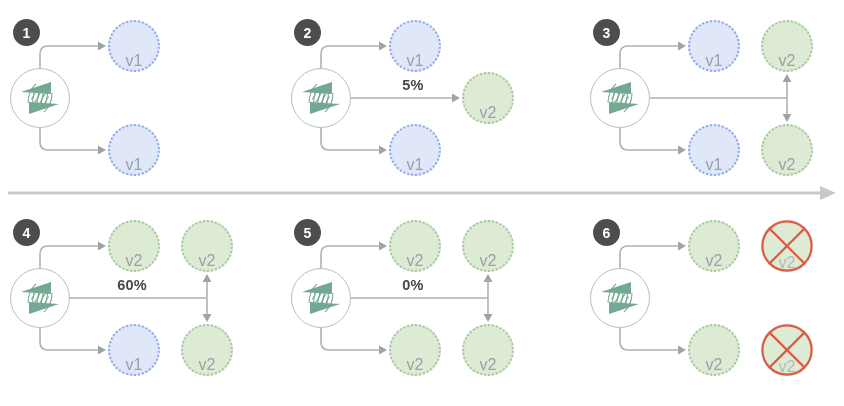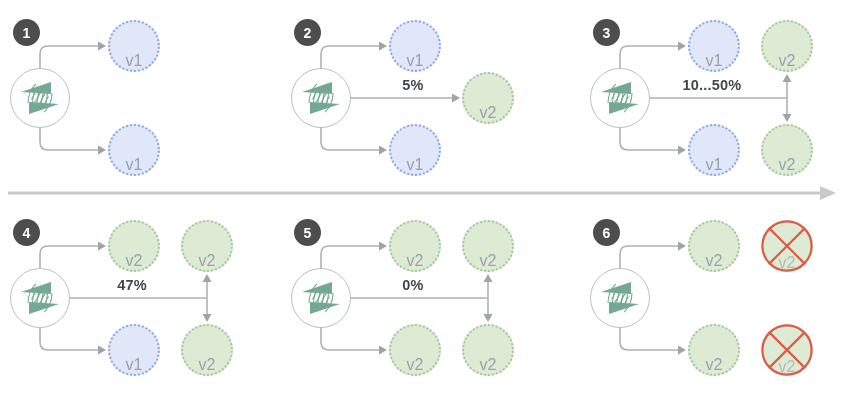--- a/index.html
+++ b/index.html
@@ -167,21 +167,20 @@
             <path d="M16,17 A9,9 0 0 1 13.4,23.4"></path>
               <path d="M20.5,17 A13.5,13.5 0 0 1 16.5,26.5"></path>
             <path d="M25,17 A18,18 0 0 1 19.7,29.7"></path>
               <path d="M29.5,17 A22.5,22.5 0 0 1 22.9,32.9"></path>
             <path d="M34,17 A27,27 0 0 1 26.1,36.1"></path>
           </g>
           <polygon points="3,16 33,6 33,18" fill="#74a892"></polygon>
         </g>
       </svg>
     </div>
-    <div class="pct">10...50%</div>
     <div class="node v1 tl">
         <span class="nl">v1</span>
       </div>
     <div class="node v2 tr">
         <span class="nl">v2</span>
       </div>
     <div class="node v1 bl">
         <span class="nl">v1</span>
       </div>
     <div class="node v2 br">
@@ -216,21 +215,21 @@
             <path d="M16,17 A9,9 0 0 1 13.4,23.4"></path>
               <path d="M20.5,17 A13.5,13.5 0 0 1 16.5,26.5"></path>
             <path d="M25,17 A18,18 0 0 1 19.7,29.7"></path>
               <path d="M29.5,17 A22.5,22.5 0 0 1 22.9,32.9"></path>
             <path d="M34,17 A27,27 0 0 1 26.1,36.1"></path>
           </g>
           <polygon points="3,16 33,6 33,18" fill="#74a892"></polygon>
         </g>
       </svg>
     </div>
-    <div class="pct">47%</div>
+    <div class="pct">60%</div>
     <div class="node v2 tl">
         <span class="nl">v2</span>
       </div>
     <div class="node v2 tr">
         <span class="nl">v2</span>
       </div>
     <div class="node v1 bl">
         <span class="nl">v1</span>
       </div>
     <div class="node v2 br">

